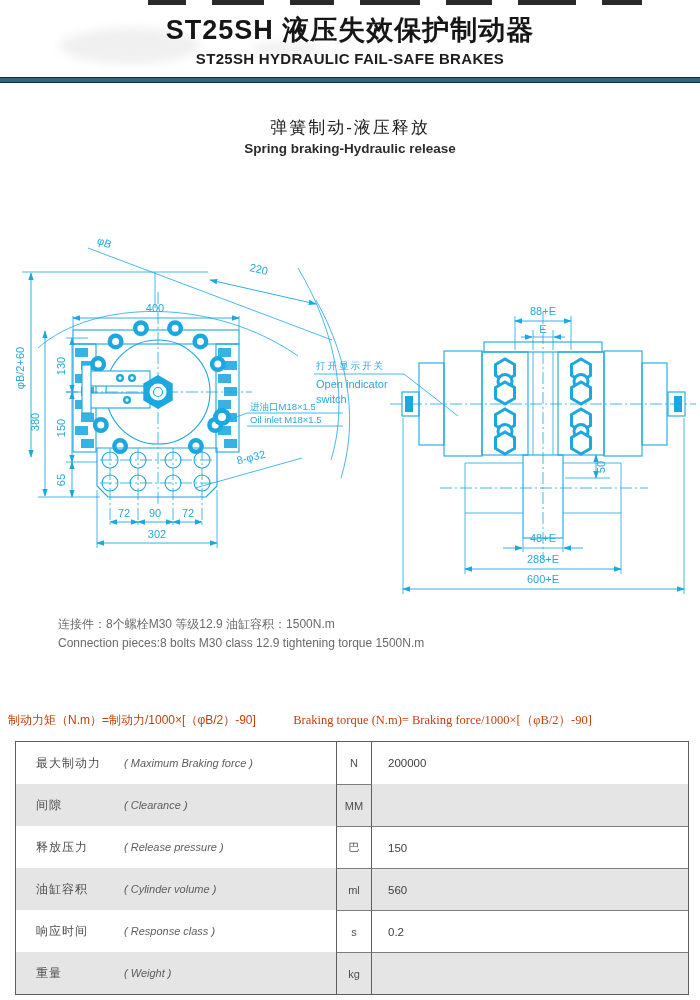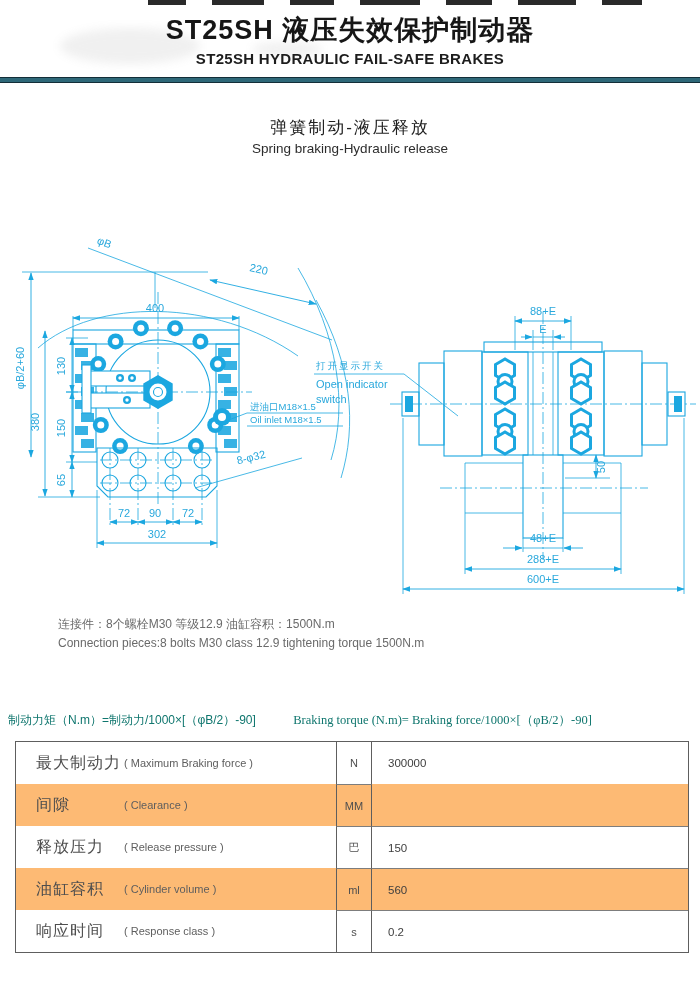--- a/index.html
+++ b/index.html
@@ -1,19 +1,19 @@
 <!DOCTYPE html>
 <html><head>
 <meta charset="utf-8">
 <style>
   html,body{margin:0;padding:0;background:#e8e8e8;}
   .page{position:relative;width:700px;height:1000px;background:#ffffff;overflow:hidden;
         font-family:"Liberation Sans",sans-serif;margin:0 auto;}
   .abs{position:absolute;}
-  .ctr{left:0;width:100%;text-align:center;}
+  .ctr{left:0;width:100%;text-align:center;font-weight:bold;}
 
   
   .clip-frags{top:0;left:148px;height:6px;display:flex;gap:26px;overflow:hidden;}
   .clip-frags span{display:block;height:5px;background:#2a2a2a;}
   .title-cn{top:12px;font-size:27px;font-weight:bold;color:#161616;letter-spacing:1px;}
   .title-en{top:50px;font-size:15px;font-weight:bold;color:#1d1d1d;letter-spacing:.3px;}
   .teal-bar{top:77px;left:0;width:100%;height:4px;background:#2e6878;
             border-top:1px solid #132e38;border-bottom:1px solid #132e38;}
   .smudge{background:#8f8f8f;opacity:.13;filter:blur(5px);border-radius:50%;}
 
@@ -29,30 +29,30 @@
   .ae{stroke:#1BA7E0;fill:none;stroke-width:.9;marker-end:url(#arw);}
   .dt{fill:#29a8dc;font-size:11px;text-anchor:middle;font-family:"Liberation Sans",sans-serif;}
   .lt{fill:#29a8dc;font-size:9.5px;text-anchor:start;font-family:"Liberation Sans",sans-serif;}
   .fillc{fill:#1BA7E0;stroke:none;}
   .fw{fill:#ffffff;}
   .spr{stroke:#1BA7E0;stroke-width:3;fill:#ffffff;}
   .sprg rect{fill:#1BA7E0;opacity:.88;}
 
   
   .notes{left:58px;top:615px;font-size:12px;color:#6a6a6a;line-height:19px;}
-  .formula{left:8px;top:712px;font-size:12px;color:#0f766e;white-space:nowrap;}
+  .formula{left:8px;top:712px;font-size:12px;color:#c2410c;white-space:nowrap;}
   .formula .en{font-family:"Liberation Serif",serif;font-size:12.5px;margin-left:34px;}
 
   
   .spec-table{left:15px;top:741px;width:672px;border:1px solid #5e5e5e;}
   .trow{display:flex;height:42px;background:#fff;}
-  .trow.alt{background:#fdba74;}
+  .trow.alt{background:#e5e5e5;}
   .c-name{flex:0 0 320px;display:flex;align-items:center;}
-  .c-name .cn{width:88px;padding-left:20px;font-size:16px;color:#4e4e4e;letter-spacing:1px;}
-  .c-name .en{font-size:11px;color:#5e5e5e;}
+  .c-name .cn{width:88px;padding-left:20px;font-size:12px;color:#4e4e4e;letter-spacing:1px;}
+  .c-name .en{font-size:11px;color:#5e5e5e;font-style:italic;}
   .c-unit{flex:0 0 34px;border-left:1px solid #5e5e5e;border-right:1px solid #5e5e5e;
           display:flex;align-items:center;justify-content:center;font-size:11px;color:#4e4e4e;}
   .c-val{flex:1;display:flex;align-items:center;padding-left:16px;font-size:11.5px;color:#3e3e3e;}
   .trow + .trow .c-unit,.trow + .trow .c-val{border-top:1px solid #7d7d7d;}
 </style>
 </head>
 <body>
 
 <div class="page">
 
@@ -336,21 +336,21 @@
     <span class="en">Braking torque (N.m)= Braking force/1000×[（φB/2）-90]</span>
   </div>
 
   <div class="abs spec-table">
     <div class="trow">
       <div class="c-name">
           <span class="cn">最大制动力</span>
           <span class="en">( Maximum Braking force )</span>
         </div>
       <div class="c-unit">N</div>
-      <div class="c-val">300000</div>
+      <div class="c-val">200000</div>
     </div>
     <div class="trow alt">
       <div class="c-name">
           <span class="cn">间隙</span>
           <span class="en">( Clearance )</span>
         </div>
       <div class="c-unit">MM</div>
     </div>
     <div class="trow">
       <div class="c-name">
@@ -369,15 +369,23 @@
       <div class="c-val">560</div>
     </div>
     <div class="trow">
       <div class="c-name">
           <span class="cn">响应时间</span>
           <span class="en">( Response class )</span>
         </div>
       <div class="c-unit">s</div>
       <div class="c-val">0.2</div>
     </div>
+    <div class="trow alt">
+      <div class="c-name">
+          <span class="cn">重量</span>
+          <span class="en">( Weight )</span>
+        </div>
+      <div class="c-unit">kg</div>
+      <div class="c-val"></div>
+    </div>
   </div>
 
 </div>
 
 </body></html>

